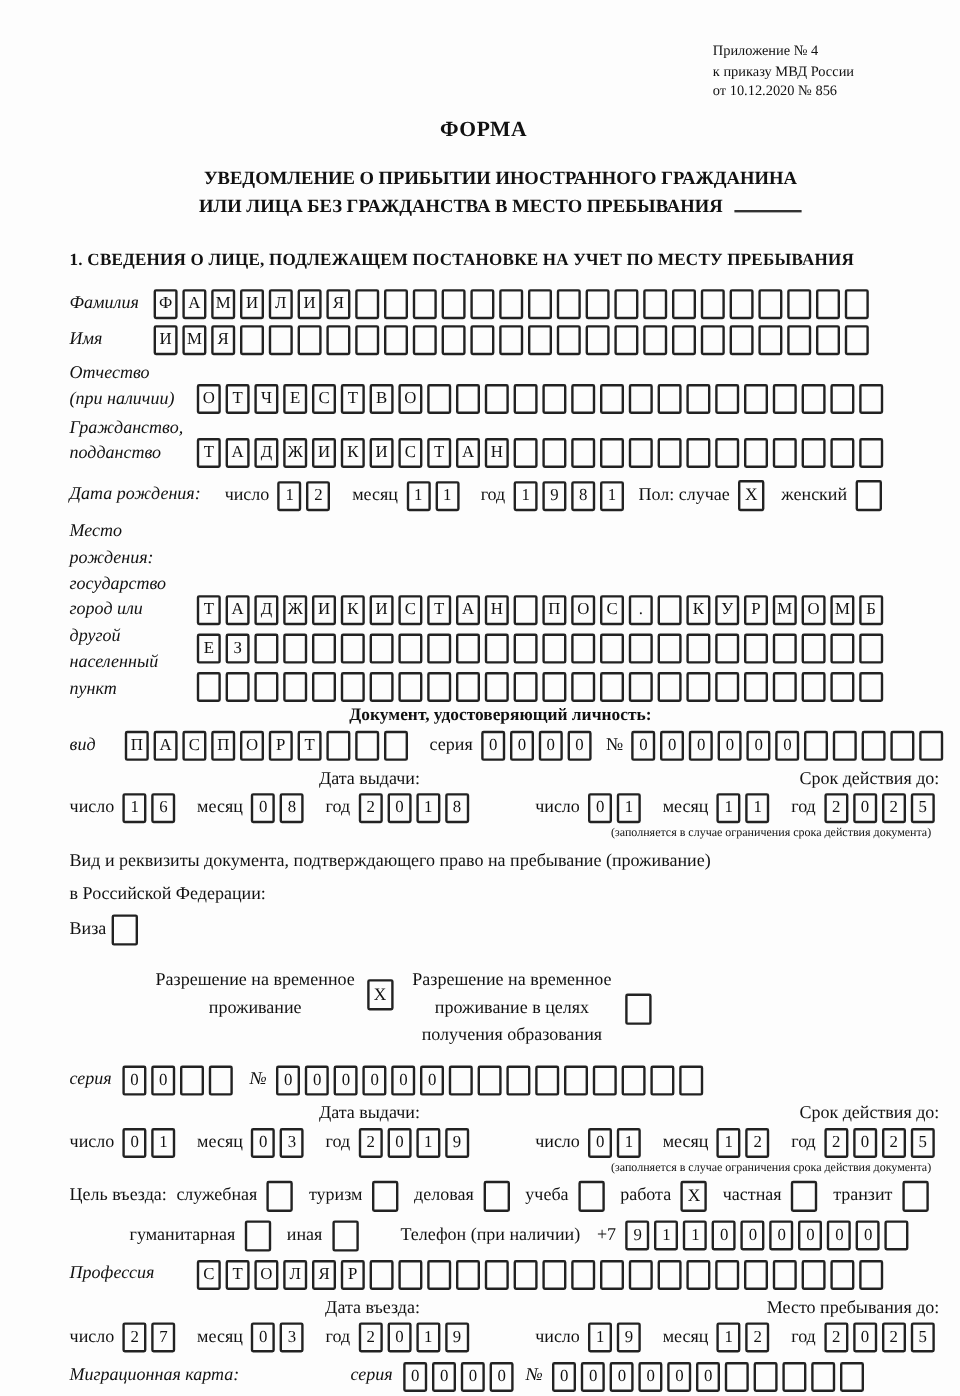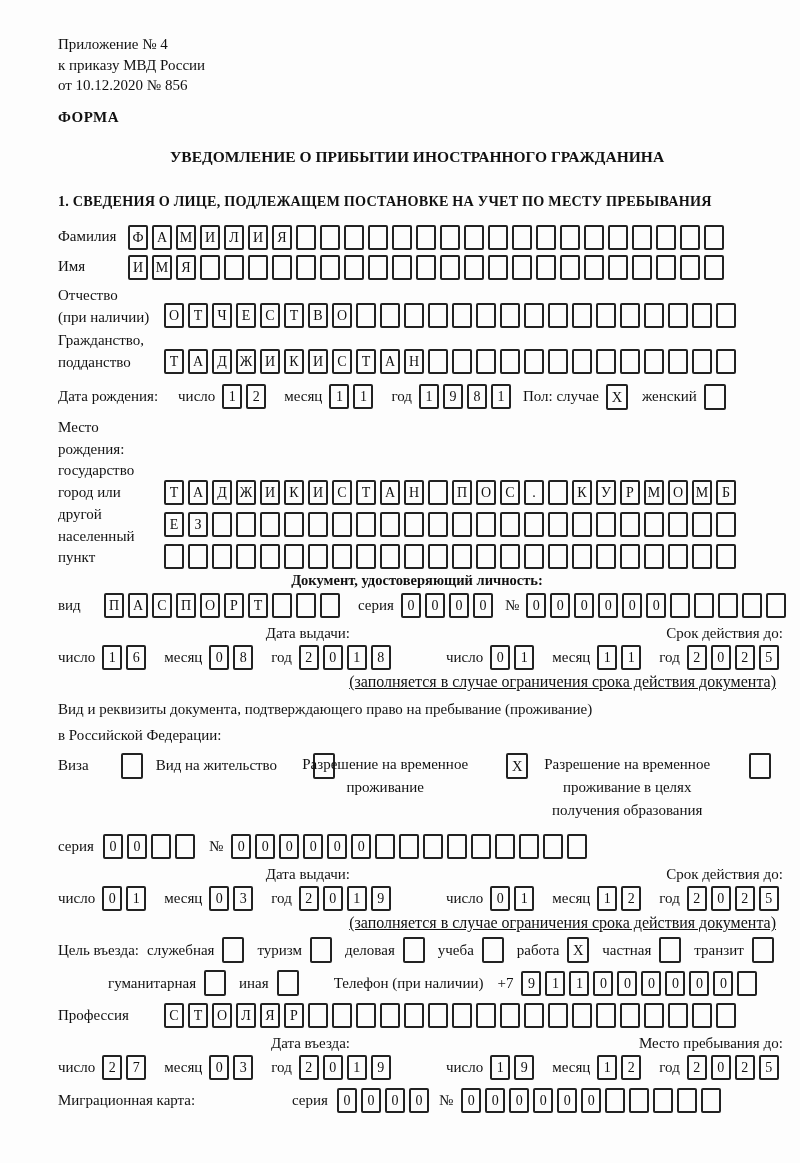--- a/index.html
+++ b/index.html
@@ -4,35 +4,35 @@
 <style>
   html,body { margin:0; padding:0; }
   body {
     width:800px; height:1163px; background:#fdfdfd; color:#111;
     font-family:"Liberation Serif", "DejaVu Serif", serif;
     font-size:15px; overflow:hidden;
   }
   .page { padding:34px 24px 0 58px; box-sizing:border-box; width:800px; }
 
   
-  .hdr { font-size:15px; line-height:1.38; }
+  .hdr { margin-left:536px; font-size:12px; line-height:1.38; }
   .hdr .pre { white-space:pre-line; }
   .hdr-ed { margin-top:3px; }
-  .forma { text-align:left; padding-right:28px; font-weight:bold; font-size:15px; margin-top:13px; letter-spacing:0.5px; }
+  .forma { text-align:center; padding-right:28px; font-weight:bold; font-size:18px; margin-top:13px; letter-spacing:0.5px; }
 
   .title { text-align:center; font-weight:bold; font-size:15.5px; margin-top:19px; line-height:1.6; }
   .title-blank { display:inline-block; width:56px; border-bottom:2px solid #333; margin-left:10px; vertical-align:baseline; }
 
   .sec1 { font-weight:bold; font-size:14.2px; margin-top:23px; margin-bottom:15px; letter-spacing:0.2px; }
 
   
   .row { display:flex; align-items:center; margin-bottom:5px; }
   .row.top { align-items:flex-end; }
   .pre { white-space:pre-line; }
-  .lbl { flex:0 0 auto; line-height:1.45; }
+  .lbl { flex:0 0 auto; line-height:1.45;font-style:italic; }
   .w70 { width:70px; } .w105 { width:106px; }
 
   .cells { display:flex; flex:0 0 auto; }
   .cell {
     box-sizing:border-box; flex:0 0 auto; width:20px; height:25px;
     border:2px solid #222; border-radius:2px; margin-right:4px;
     text-align:center; line-height:21px; font-size:14px;
   }
   .stack > .cells { margin-bottom:7px; }
   .stack > .cells:last-child { margin-bottom:0; }
@@ -46,27 +46,27 @@
   .dlbl { margin:0 7px 0 14px; flex:0 0 auto; }
   .dlbl.first { margin-left:0; }
 
   
   .datecols { display:flex; margin-bottom:2px; }
   .dcol-l { width:352px; flex:0 0 auto; }
   .dcol-r { flex:1; }
   .datehead { text-align:right; margin-bottom:3px; }
   .dcol-l .datehead { padding-right:60px; }
   .daterow { display:flex; align-items:center; }
-  .note-r { text-align:right; font-size:16px; margin:3px 0 5px;text-decoration:underline; }
+  .note-r { text-align:right; font-size:10px; margin:3px 0 5px; }
 
   .intro { line-height:1.75; margin:2px 0 4px; }
 
   .opts { display:flex; align-items:flex-start; margin:2px 0 12px; }
-  .opt { display:flex; align-items:center; margin-right:13px;gap:28px; }
-  .opt.multiline { align-items:flex-start; }
+  .opt { display:flex; align-items:center; margin-right:13px; }
+  .opt.multiline { align-items:center;margin-top:44px; }
   .opt .olbl { flex:0 0 auto; }
   .opt.multiline .olbl { text-align:center; line-height:1.55; }
   .opt .checkbox { margin-left:8px; }
   .o3 .olbl { width:170px; }
   .o4 .olbl { width:172px; }
 
   .purp { display:flex; align-items:center; margin-bottom:7px; }
   .purp .plbl { margin-right:8px; flex:0 0 auto; }
   .purp .checkbox { margin-right:13px; }
   .indent { margin-left:50px; }
@@ -89,20 +89,21 @@
 
   <div class="hdr">
     <div class="pre">Приложение № 4
 к приказу МВД России
 от 10.12.2020 № 856</div>
   </div>
   <div class="forma">ФОРМА</div>
 
   <div class="title">
     <div>УВЕДОМЛЕНИЕ О ПРИБЫТИИ ИНОСТРАННОГО ГРАЖДАНИНА</div>
+    <div><span>ИЛИ ЛИЦА БЕЗ ГРАЖДАНСТВА В МЕСТО ПРЕБЫВАНИЯ</span><span class="title-blank"></span></div>
   </div>
 
   <div class="sec1">1. СВЕДЕНИЯ О ЛИЦЕ, ПОДЛЕЖАЩЕМ ПОСТАНОВКЕ НА УЧЕТ ПО МЕСТУ ПРЕБЫВАНИЯ</div>
 
   <div class="row">
     <span class="lbl w70">Фамилия</span>
     <span class="cells">
         <span class="cell">Ф</span>
         <span class="cell">А</span>
         <span class="cell">М</span>
@@ -423,24 +424,20 @@
   <div class="note-r">(заполняется в случае ограничения срока действия документа)</div>
 
   <div class="intro pre">Вид и реквизиты документа, подтверждающего право на пребывание (проживание)
 в Российской Федерации:</div>
 
   <div class="opts">
     <div class="opt">
       <span class="olbl">Виза</span>
       <span class="checkbox" style="margin-left:4px"></span>
     </div>
-    <div class="opt">
-      <span class="olbl">Вид на жительство</span>
-      <span class="checkbox"></span>
-    </div>
     <div class="opt multiline o3">
       <span class="olbl">Разрешение на временное проживание</span>
       <span class="checkbox">X</span>
     </div>
     <div class="opt multiline o4">
       <span class="olbl">Разрешение на временное проживание в целях получения образования</span>
       <span class="checkbox"></span>
     </div>
   </div>
 

